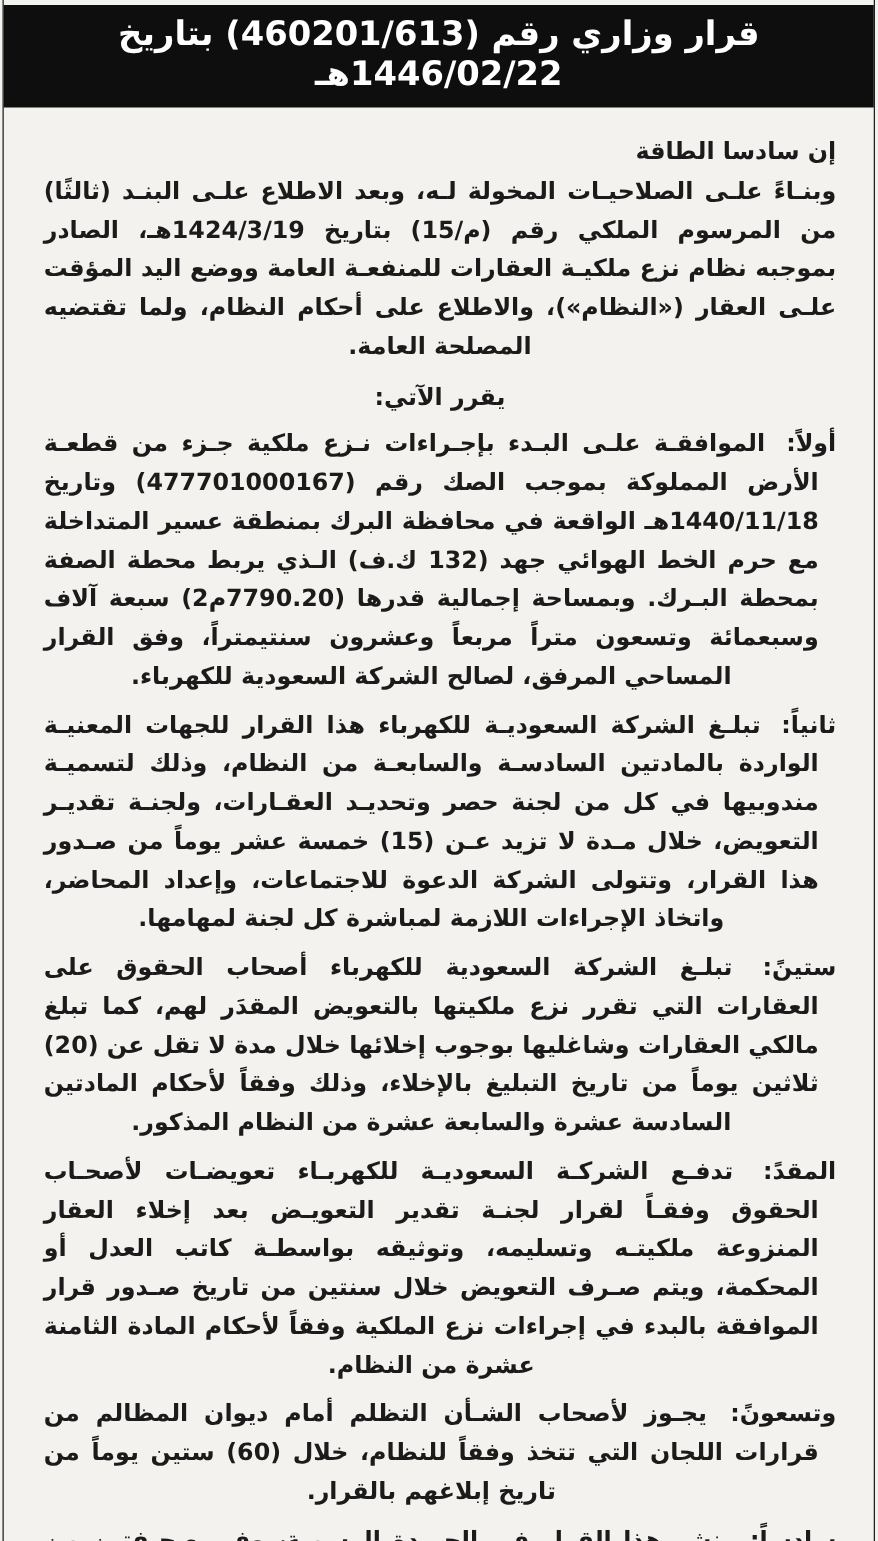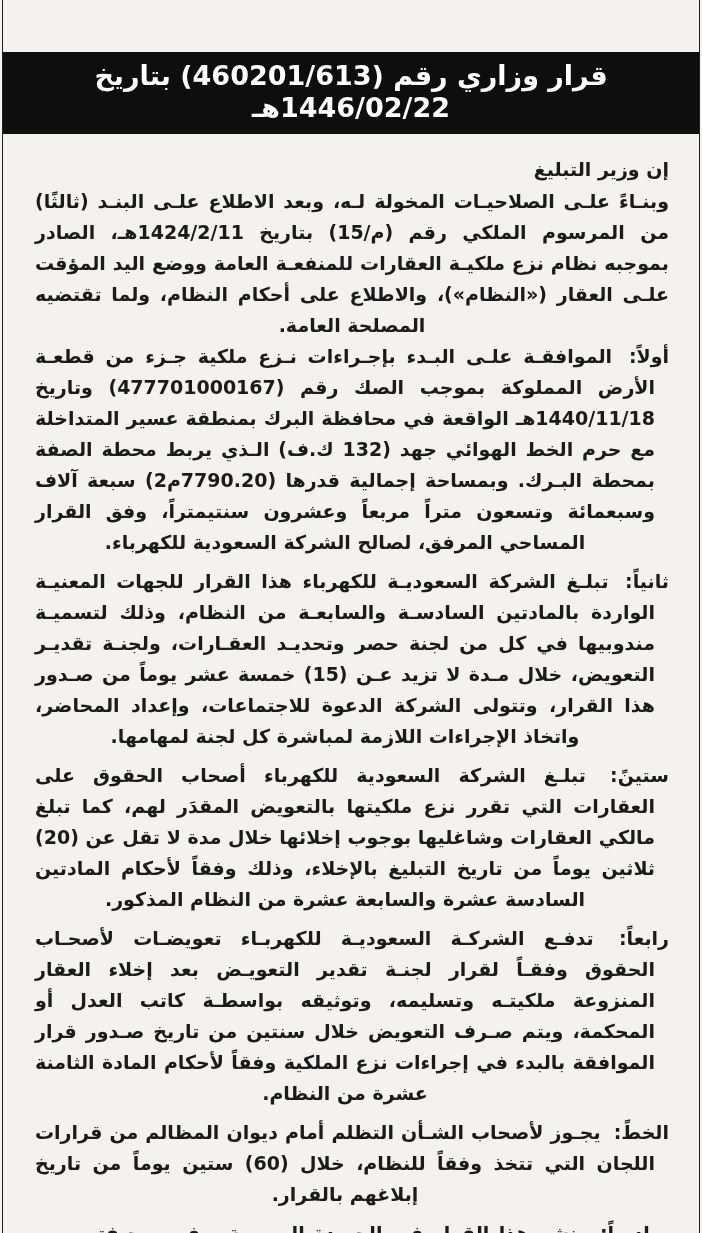--- a/index.html
+++ b/index.html
@@ -29,21 +29,20 @@
     background:var(--page-bg);
     padding-top:4px;
   }
   .header-bar{
     background:var(--header-bg);
     color:var(--header-text);
     text-align:center;
     font-size:27px;
     line-height:32px;
     padding:8px 4px 10px;
-    margin-top:48px;
   }
   .content{
     padding:20px 30px 14px 32px;
     font-size:19px;
     line-height:31px;
   }
   p{margin:0;}
   .salutation{
     text-align:right;
     margin-bottom:1px;
@@ -71,31 +70,32 @@
 <body>
 
 <div class="page">
 
   <div class="header-bar">
     <span>قرار وزاري رقم (460201/613) بتاريخ 1446/02/22هـ</span>
   </div>
 
   <div class="content">
 
-    <p class="salutation">إن وزير التبليغ</p>
+    <p class="salutation">إن سادسا الطاقة</p>
 
-    <p class="intro">وبنـاءً علـى الصلاحيـات المخولة لـه، وبعد الاطلاع علـى البنـد (ثالثًا) من المرسوم الملكي رقم (م/15) بتاريخ 1424/2/11هـ، الصادر بموجبه نظام نزع ملكيـة العقارات للمنفعـة العامة ووضع اليد المؤقت علـى العقار («النظام»)، والاطلاع على أحكام النظام، ولما تقتضيه المصلحة العامة.</p>
+    <p class="intro">وبنـاءً علـى الصلاحيـات المخولة لـه، وبعد الاطلاع علـى البنـد (ثالثًا) من المرسوم الملكي رقم (م/15) بتاريخ 1424/3/19هـ، الصادر بموجبه نظام نزع ملكيـة العقارات للمنفعـة العامة ووضع اليد المؤقت علـى العقار («النظام»)، والاطلاع على أحكام النظام، ولما تقتضيه المصلحة العامة.</p>
 
+    <p class="decree-line">يقرر الآتي:</p>
 
     <p class="item"><span class="lbl">أولاً:</span> <span>الموافقـة علـى البـدء بإجـراءات نـزع ملكية جـزء من قطعـة الأرض المملوكة بموجب الصك رقم (477701000167) وتاريخ 1440/11/18هـ الواقعة في محافظة البرك بمنطقة عسير المتداخلة مع حرم الخط الهوائي جهد (132 ك.ف) الـذي يربط محطة الصفة بمحطة البـرك. وبمساحة إجمالية قدرها (7790.20م2) سبعة آلاف وسبعمائة وتسعون متراً مربعاً وعشرون سنتيمتراً، وفق القرار المساحي المرفق، لصالح الشركة السعودية للكهرباء.</span></p>
 
     <p class="item"><span class="lbl">ثانياً:</span> <span>تبلـغ الشركة السعوديـة للكهرباء هذا القرار للجهات المعنيـة الواردة بالمادتين السادسـة والسابعـة من النظام، وذلك لتسميـة مندوبيها في كل من لجنة حصر وتحديـد العقـارات، ولجنـة تقديـر التعويض، خلال مـدة لا تزيد عـن (15) خمسة عشر يوماً من صـدور هذا القرار، وتتولى الشركة الدعوة للاجتماعات، وإعداد المحاضر، واتخاذ الإجراءات اللازمة لمباشرة كل لجنة لمهامها.</span></p>
 
     <p class="item"><span class="lbl">ستينً:</span> <span>تبلـغ الشركة السعودية للكهرباء أصحاب الحقوق على العقارات التي تقرر نزع ملكيتها بالتعويض المقدَر لهم، كما تبلغ مالكي العقارات وشاغليها بوجوب إخلائها خلال مدة لا تقل عن (20) ثلاثين يوماً من تاريخ التبليغ بالإخلاء، وذلك وفقاً لأحكام المادتين السادسة عشرة والسابعة عشرة من النظام المذكور.</span></p>
 
-    <p class="item"><span class="lbl">رابعاً:</span> <span>تدفـع الشركـة السعوديـة للكهربـاء تعويضـات لأصحـاب الحقوق وفقـاً لقرار لجنـة تقدير التعويـض بعد إخلاء العقار المنزوعة ملكيتـه وتسليمه، وتوثيقه بواسطـة كاتب العدل أو المحكمة، ويتم صـرف التعويض خلال سنتين من تاريخ صـدور قرار الموافقة بالبدء في إجراءات نزع الملكية وفقاً لأحكام المادة الثامنة عشرة من النظام.</span></p>
+    <p class="item"><span class="lbl">المقدً:</span> <span>تدفـع الشركـة السعوديـة للكهربـاء تعويضـات لأصحـاب الحقوق وفقـاً لقرار لجنـة تقدير التعويـض بعد إخلاء العقار المنزوعة ملكيتـه وتسليمه، وتوثيقه بواسطـة كاتب العدل أو المحكمة، ويتم صـرف التعويض خلال سنتين من تاريخ صـدور قرار الموافقة بالبدء في إجراءات نزع الملكية وفقاً لأحكام المادة الثامنة عشرة من النظام.</span></p>
 
-    <p class="item"><span class="lbl">الخطً:</span> <span>يجـوز لأصحاب الشـأن التظلم أمام ديوان المظالم من قرارات اللجان التي تتخذ وفقاً للنظام، خلال (60) ستين يوماً من تاريخ إبلاغهم بالقرار.</span></p>
+    <p class="item"><span class="lbl">وتسعونً:</span> <span>يجـوز لأصحاب الشـأن التظلم أمام ديوان المظالم من قرارات اللجان التي تتخذ وفقاً للنظام، خلال (60) ستين يوماً من تاريخ إبلاغهم بالقرار.</span></p>
 
     <p class="item"><span class="lbl">سادساً:</span> <span>ينشر هذا القرار في الجريدة الرسمية، وفي صحيفتين من الصحف اليومية التي توزع في المنطقة، كما تلصق صورة من الإعلان في مقر الشركة، وفي مقر المشروع، وفي المحكمـة، وفي الإمارة أو المحافظـة أو المركز، وفي البلدية التي يقع العقار في دائرة اختصاصها.</span></p>
 
   </div>
 </div>
 
 </body></html>

